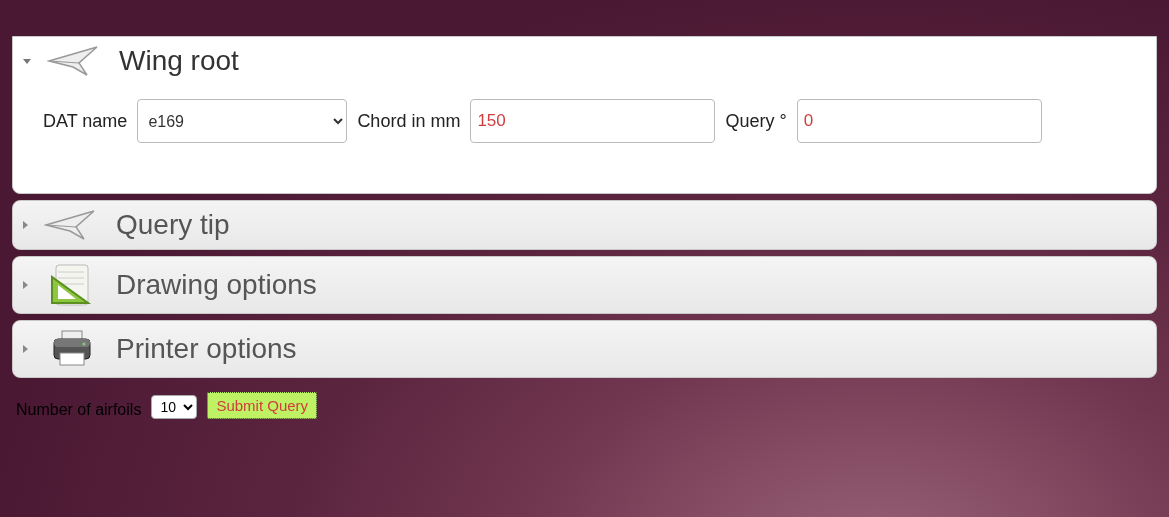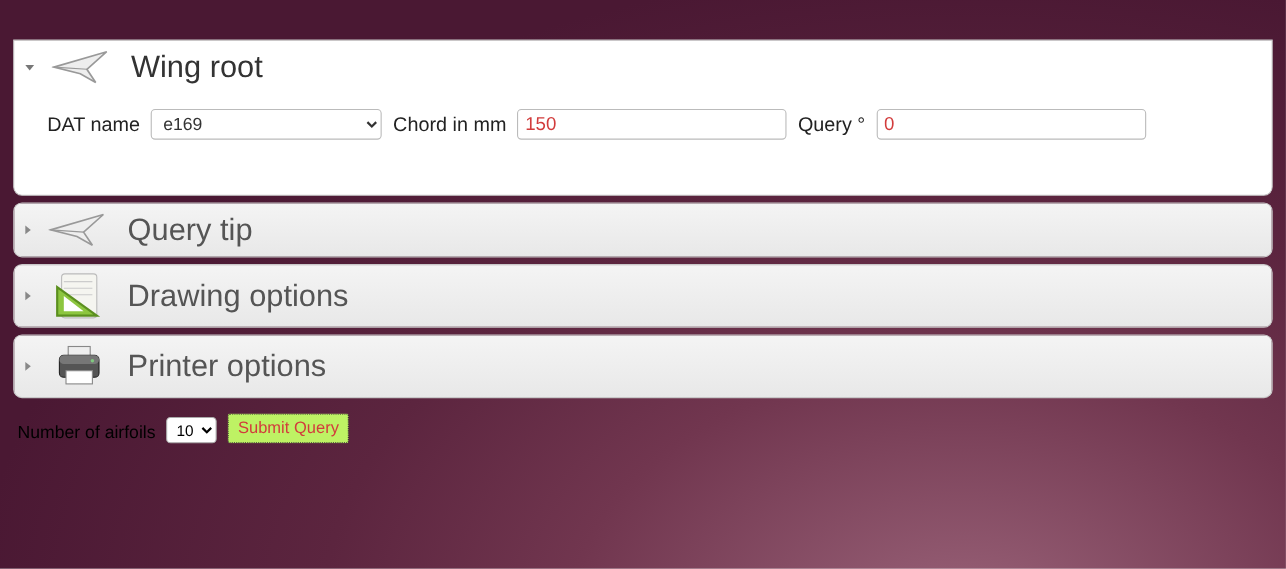--- a/index.html
+++ b/index.html
@@ -62,31 +62,31 @@
     display: flex;
     align-items: center;
     gap: 10px;
     padding: 20px 20px 0 20px;
     font-size: 18px;
     color: #222;
   }
   .form-row label { white-space: nowrap; }
 
   select.dat {
-    height: 28px;
+    height: 44px;
     font-size: 16px;
     border: 1px solid #bbb;
     border-radius: 4px;
     background: #fff;
     padding: 1px 6px;
     width: 210px;
     color: #333;
   }
   input.txt {
-    height: 28px;
+    height: 44px;
     font-size: 17px;
     border: 1px solid #bbb;
     border-radius: 4px;
     padding: 2px 6px;
     color: #d23c3c;
     width: 245px;
   }
 
   .bottom-bar {
     display:flex;

